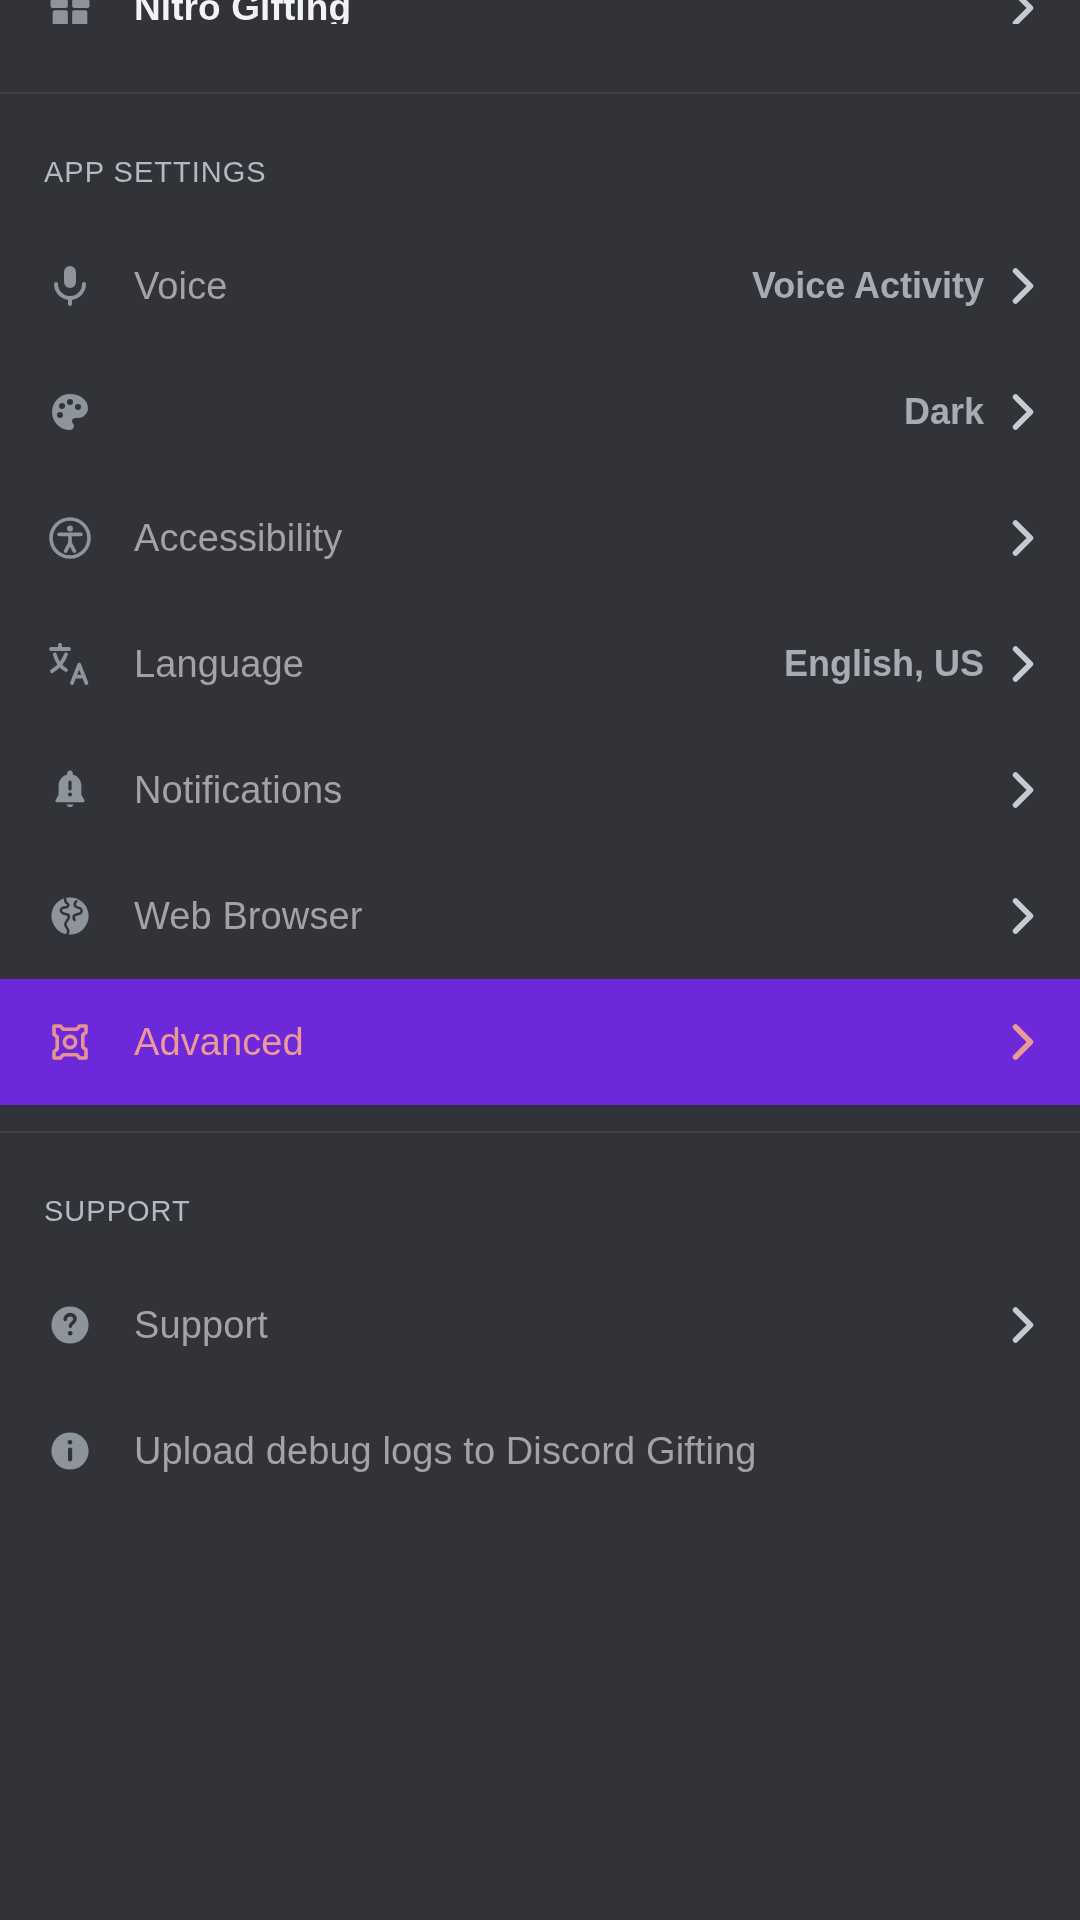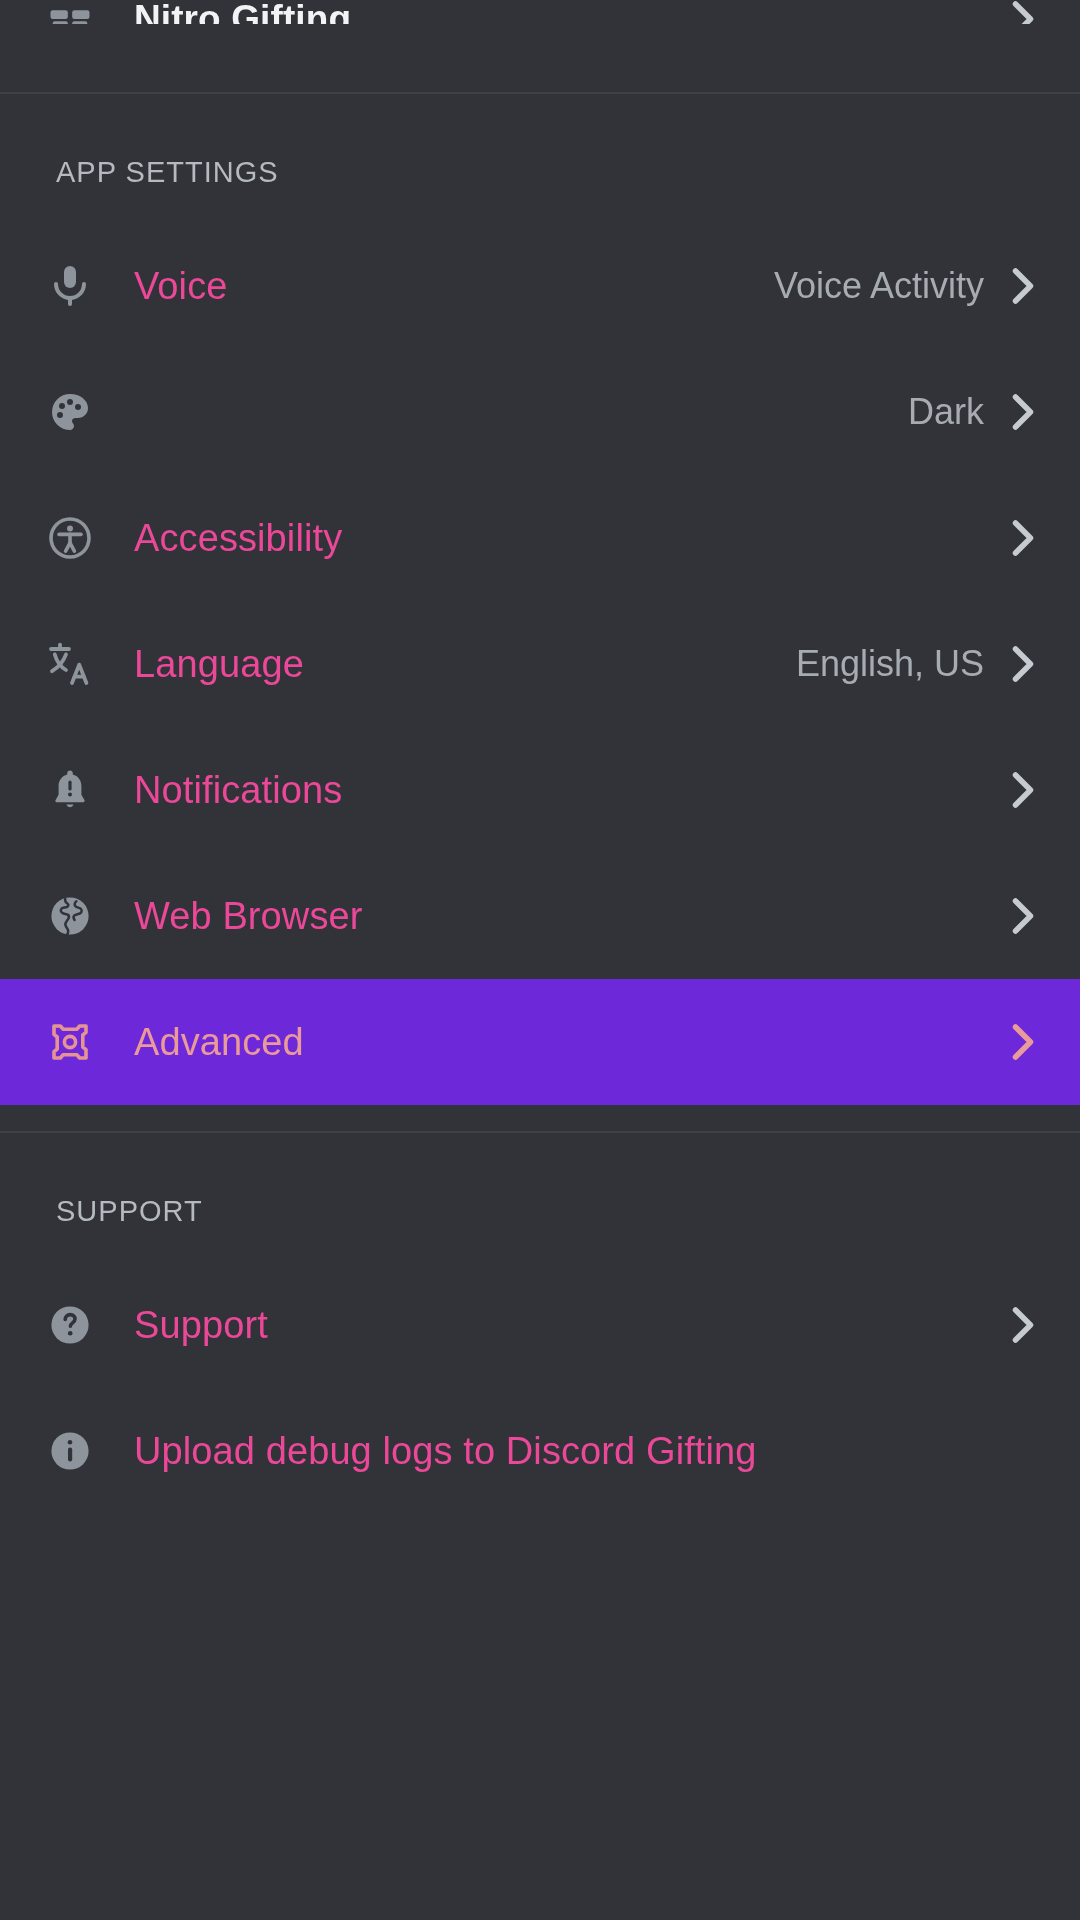--- a/index.html
+++ b/index.html
@@ -7,39 +7,39 @@
     width:1080px; height:1920px;
     background:#313338;
     font-family:"Liberation Sans", sans-serif;
     overflow:hidden;
   }
   .screen { width:1080px; height:1920px; position:relative; background:#313338; }
 
   
   .clipped-row {
     height:24px; position:relative; overflow:hidden;
-    display:flex; align-items:flex-end; padding:1px 44px;
+    display:flex; align-items:flex-end; padding:12px 44px;
   }
   .clipped-inner {
     display:flex; align-items:center; width:100%;
     position:relative; top:22px;
   }
   .clipped-icon { width:52px; height:52px; flex:0 0 52px; }
   .clipped-label {
     margin-left:38px; color:#f2f3f5;
     font-size:37px; font-weight:600; letter-spacing:.1px;
   }
   .clipped-chev { margin-left:auto; }
 
   .gap-after-clipped { height:68px; }
 
   .divider { height:2px; background:#3f4147; width:100%; }
 
   .section-header {
-    padding:62px 44px 34px 56px;
+    padding:62px 44px 34px 44px;
     color:#b5bac1;
     font-size:29px;
     font-weight:500;
     letter-spacing:1.0px;
   }
 
   .rows { display:flex; flex-direction:column; }
 
   .row {
     height:126px;
@@ -48,36 +48,36 @@
     position:relative;
   }
   .row.highlight { background:#6d28d9; }
 
   .row-icon {
     width:52px; height:52px; flex:0 0 52px;
     display:flex; align-items:center; justify-content:center;
   }
   .row-label {
     margin-left:38px;
-    color:#ec4899;
+    color:#a3a3a3;
     font-size:38px;
     font-weight:500;
     letter-spacing:.1px;
     white-space:nowrap;
   }
   .row.highlight .row-label { color:#eb9a9a; }
 
   .row-right {
     margin-left:auto;
     display:flex; align-items:center; gap:26px;
   }
   .row-value {
     color:#a7acb3;
     font-size:36px;
-    font-weight:400;
+    font-weight:700;
     white-space:nowrap;
   }
   .chev { width:26px; height:40px; flex:0 0 26px; display:block; }
 
   .spacer-sm { height:26px; }
 
   svg { display:block; overflow:visible; }
 </style>
 </head>
 <body>

